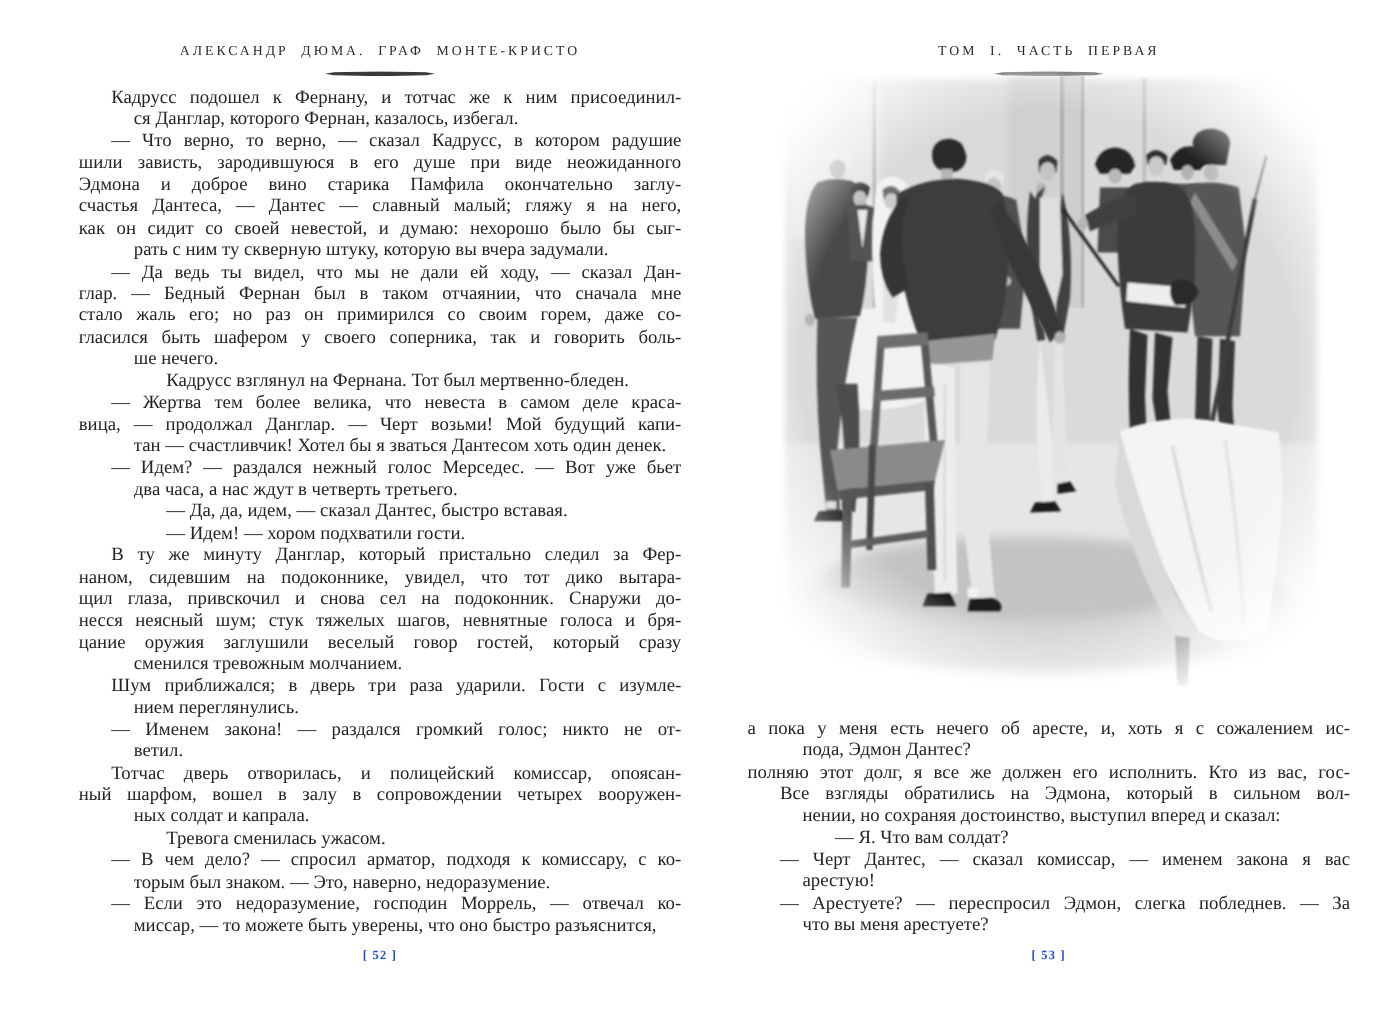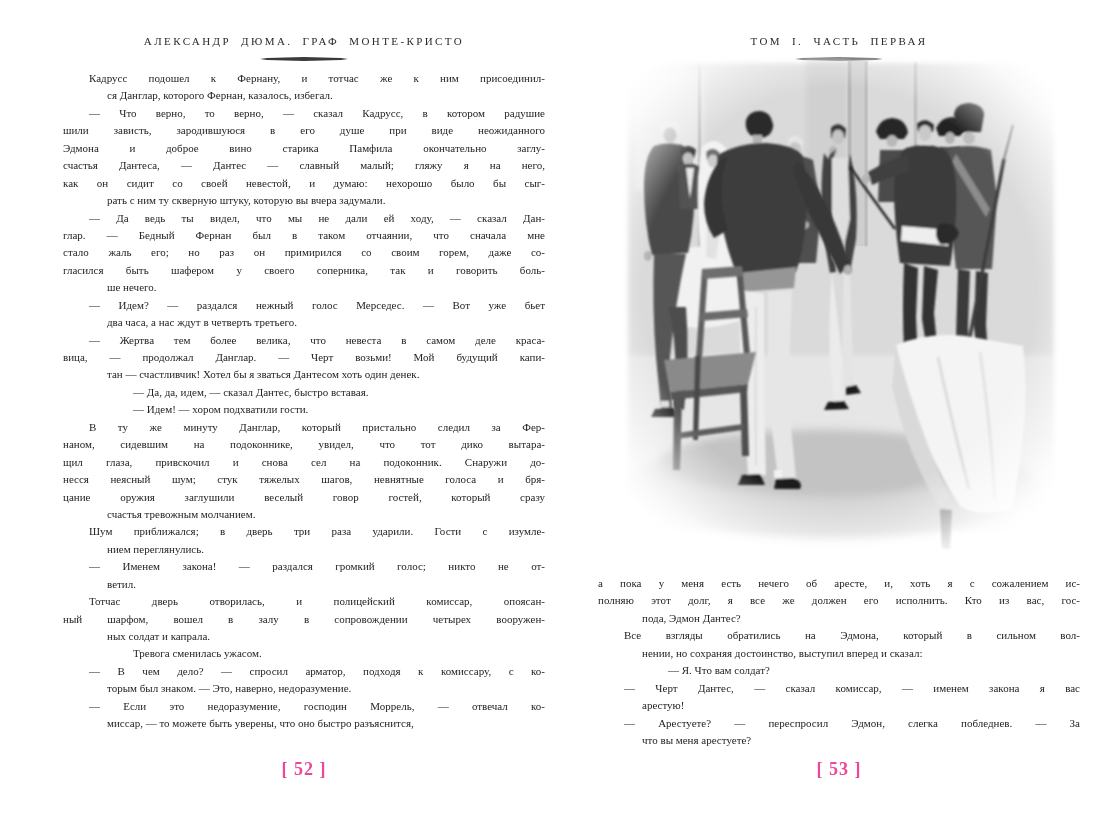--- a/index.html
+++ b/index.html
@@ -23,29 +23,29 @@
     position:absolute;top:57px;left:50%;transform:translateX(-50%);
     width:88px;height:4px;background:#3a3a3a;
     clip-path:polygon(0 50%,8% 22%,50% 0,92% 22%,100% 50%,92% 78%,50% 100%,8% 78%);
   }
 
   .text-block{position:absolute;left:0;width:482px;color:#242424;}
   #left-text{top:70px;}
   #right-text{top:575px;}
   .para{margin:0;padding:0;}
   .line{
-    font-size:11px;line-height:17.45px;height:17.45px;overflow:hidden;
+    font-size:15px;line-height:17.45px;height:17.45px;overflow:hidden;
     text-align:justify;text-align-last:justify;
   }
   .line.last{text-align-last:left;margin-left:44px;}
   .line.first{text-indent:26px;}
 
   .page-footer{
     position:absolute;top:759px;left:0;width:100%;text-align:center;
-    font-size:18px;font-weight:bold;color:#ec4899;letter-spacing:1px;
+    font-size:10px;font-weight:bold;color:#1d4ed8;letter-spacing:1px;
   }
 
   .illustration{position:absolute;top:56px;left:0;width:482px;height:502px;}
   .illustration svg{display:block;width:482px;height:502px;}
 </style>
 </head>
 <body>
 
 <div class="page" id="left-page">
   <div class="running-head">АЛЕКСАНДР ДЮМА. ГРАФ МОНТЕ-КРИСТО</div>
@@ -64,41 +64,44 @@
         <div class="line last">рать с ним ту скверную штуку, которую вы вчера задумали.</div>
       </div>
       <div class="para">
         <div class="line first">— Да ведь ты видел, что мы не дали ей ходу, — сказал Дан-</div>
         <div class="line">глар. — Бедный Фернан был в таком отчаянии, что сначала мне</div>
         <div class="line">стало жаль его; но раз он примирился со своим горем, даже со-</div>
         <div class="line">гласился быть шафером у своего соперника, так и говорить боль-</div>
         <div class="line last">ше нечего.</div>
       </div>
       <div class="para">
-        <div class="line first">— Идем? — раздался нежный голос Мерседес. — Вот уже бьет</div>
-        <div class="line last">два часа, а нас ждут в четверть третьего.</div>
+        <div class="line first last">Кадрусс взглянул на Фернана. Тот был мертвенно-бледен.</div>
       </div>
       <div class="para">
         <div class="line first">— Жертва тем более велика, что невеста в самом деле краса-</div>
         <div class="line">вица, — продолжал Данглар. — Черт возьми! Мой будущий капи-</div>
         <div class="line last">тан — счастливчик! Хотел бы я зваться Дантесом хоть один денек.</div>
+      </div>
+      <div class="para">
+        <div class="line first">— Идем? — раздался нежный голос Мерседес. — Вот уже бьет</div>
+        <div class="line last">два часа, а нас ждут в четверть третьего.</div>
       </div>
       <div class="para">
         <div class="line first last">— Да, да, идем, — сказал Дантес, быстро вставая.</div>
       </div>
       <div class="para">
         <div class="line first last">— Идем! — хором подхватили гости.</div>
       </div>
       <div class="para">
         <div class="line first">В ту же минуту Данглар, который пристально следил за Фер-</div>
         <div class="line">наном, сидевшим на подоконнике, увидел, что тот дико вытара-</div>
         <div class="line">щил глаза, привскочил и снова сел на подоконник. Снаружи до-</div>
         <div class="line">несся неясный шум; стук тяжелых шагов, невнятные голоса и бря-</div>
         <div class="line">цание оружия заглушили веселый говор гостей, который сразу</div>
-        <div class="line last">счастья тревожным молчанием.</div>
+        <div class="line last">сменился тревожным молчанием.</div>
       </div>
       <div class="para">
         <div class="line first">Шум приближался; в дверь три раза ударили. Гости с изумле-</div>
         <div class="line last">нием переглянулись.</div>
       </div>
       <div class="para">
         <div class="line first">— Именем закона! — раздался громкий голос; никто не от-</div>
         <div class="line last">ветил.</div>
       </div>
       <div class="para">
@@ -286,22 +289,22 @@
         <path d="M79,376 L145,367 L145,373 L79,382 Z" fill="#5d5d5d"></path>
       </g>
 
       <rect x="0" y="0" width="482" height="500" fill="url(#vig)"></rect>
     </svg>
   </div>
 
   <div class="text-block" id="right-text">
       <div class="para">
         <div class="line">а пока у меня есть нечего об аресте, и, хоть я с сожалением ис-</div>
+        <div class="line last">пода, Эдмон Дантес?</div>
         <div class="line">полняю этот долг, я все же должен его исполнить. Кто из вас, гос-</div>
-        <div class="line last">пода, Эдмон Дантес?</div>
       </div>
       <div class="para">
         <div class="line first">Все взгляды обратились на Эдмона, который в сильном вол-</div>
         <div class="line last">нении, но сохраняя достоинство, выступил вперед и сказал:</div>
       </div>
       <div class="para">
         <div class="line first last">— Я. Что вам солдат?</div>
       </div>
       <div class="para">
         <div class="line first">— Черт Дантес, — сказал комиссар, — именем закона я вас</div>

